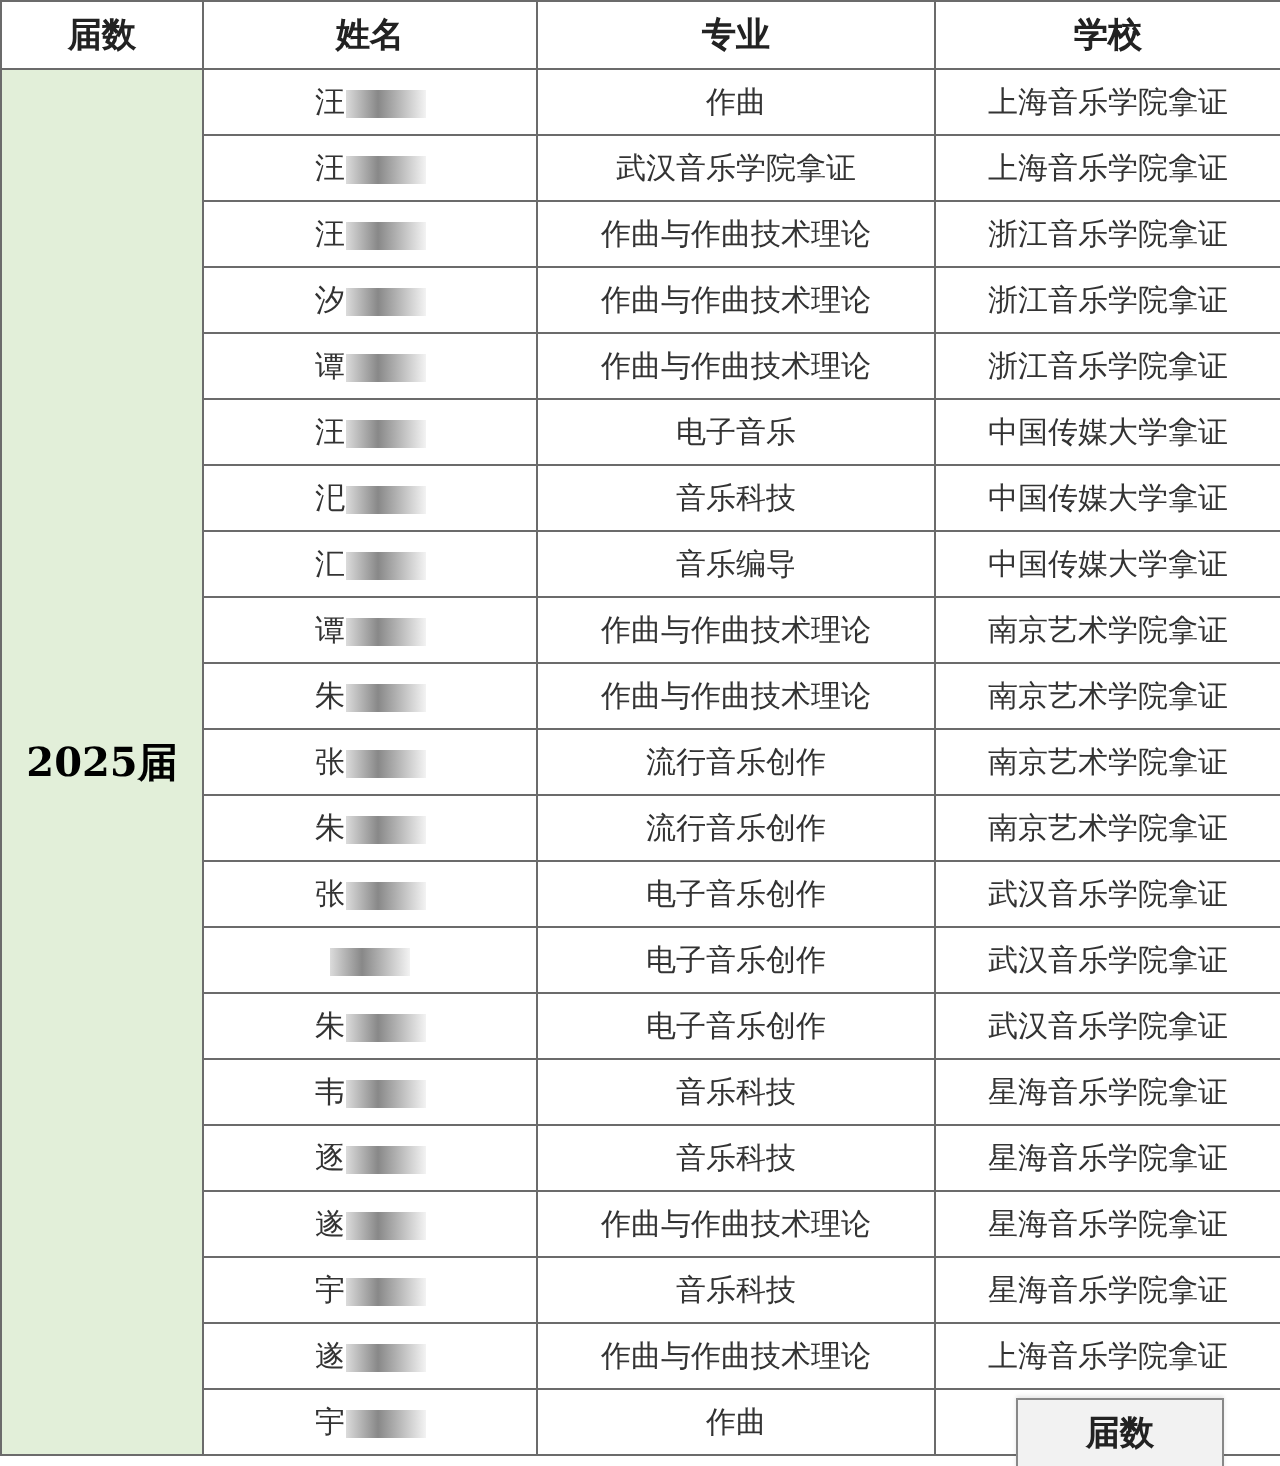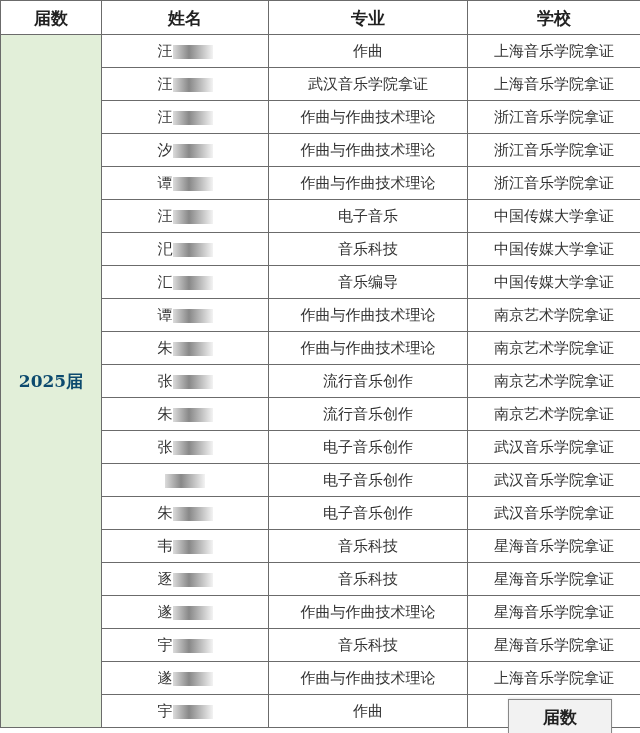--- a/index.html
+++ b/index.html
@@ -1,20 +1,20 @@
 <!DOCTYPE html>
 <html><head>
 <meta charset="utf-8">
 <style>
   html,body{margin:0;padding:0;background:#fff;}
   body{width:640px;height:733px;overflow:hidden;position:relative;font-family:"DejaVu Serif","Liberation Serif",serif;color:#333;}
   table{border-collapse:collapse;position:absolute;left:0;top:0;width:640px;table-layout:fixed;}
   td,th{border:1px solid #6b6b6b;text-align:center;padding:0;font-size:15px;font-weight:normal;height:32px;line-height:32px;white-space:nowrap;overflow:hidden;}
   th{height:33px;font-size:17px;font-weight:bold;color:#222;background:#fff;}
-  td.year{background:#e2efd9;font-weight:bold;color:#0c4a6e;font-size:17px;}
+  td.year{background:#e2efd9;font-weight:bold;color:#000000;font-size:20px;}
   td.name{position:relative;}
   .blur{display:inline-block;width:40px;height:14px;background:linear-gradient(90deg,#ccc,#555 40%,#eee);vertical-align:middle;opacity:.7;}
   .overlay{position:absolute;left:508px;top:699px;width:102px;height:34px;background:#f2f2f2;border:1px solid #888;font-weight:bold;font-size:17px;line-height:34px;text-align:center;color:#222;box-shadow:0 -1px 2px rgba(0,0,0,.1);}
 </style>
 </head>
 <body>
 
 <table>
   <colgroup>
       <col style="width:101px">

